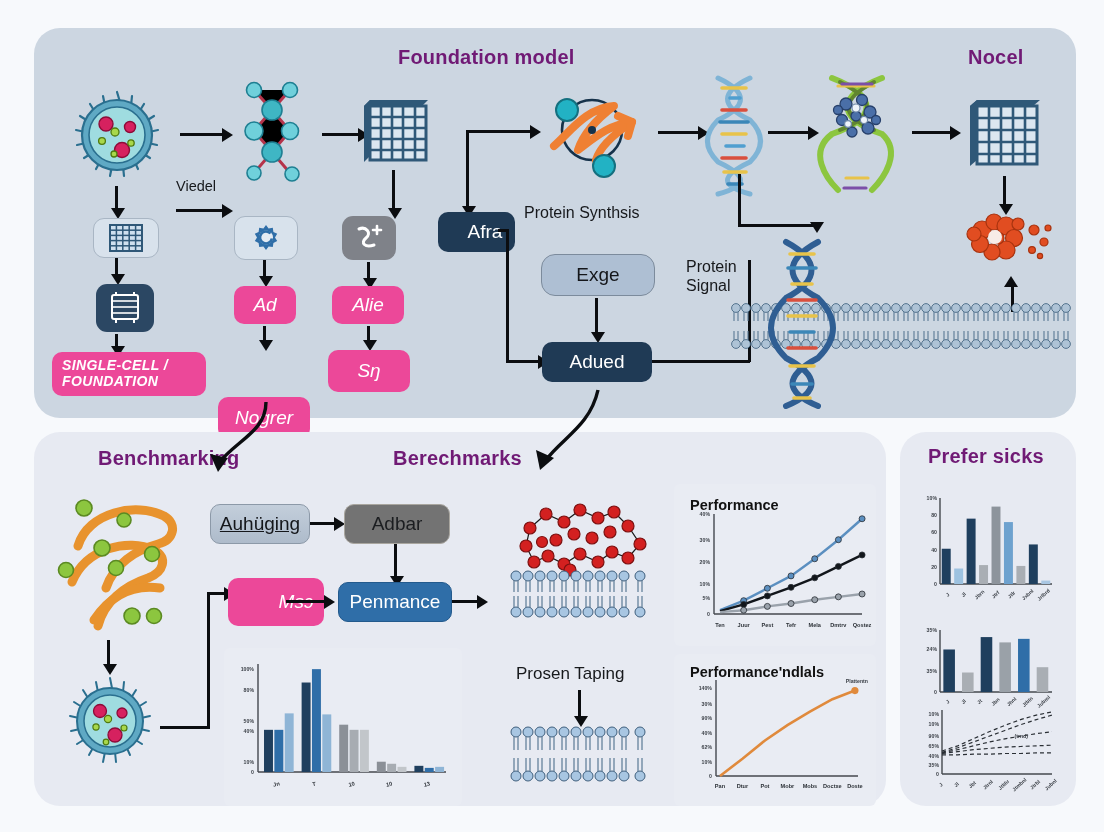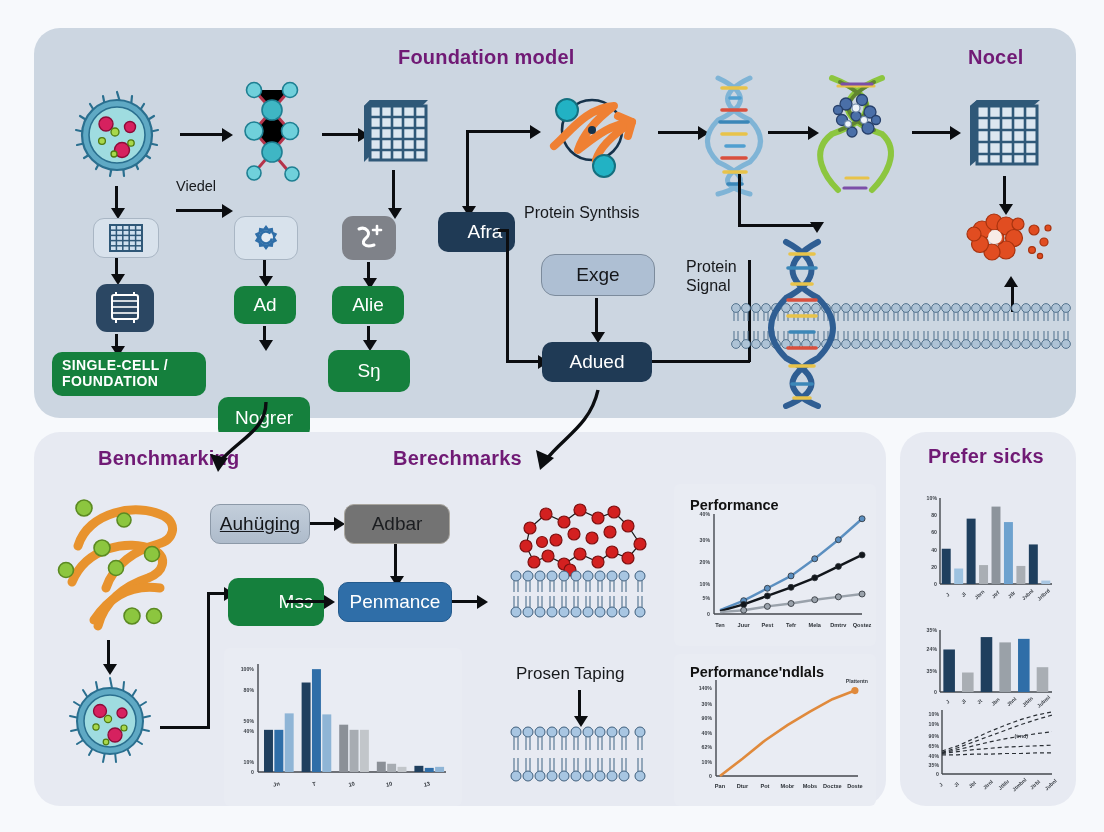--- a/index.html
+++ b/index.html
@@ -22,21 +22,21 @@
   
   .ar{position:absolute;background:#0b0d10;}
   .ar.h{height:3.4px;}
   .ar.v{width:3.4px;}
   .ah{position:absolute;width:0;height:0;border-top:7px solid transparent;border-bottom:7px solid transparent;border-left:11px solid #0b0d10;}
   .av{position:absolute;width:0;height:0;border-left:7px solid transparent;border-right:7px solid transparent;border-top:11px solid #0b0d10;}
 
   
   .chip{position:absolute;display:flex;align-items:center;justify-content:center;
         text-align:center;border-radius:10px;font-size:19px;line-height:1.12;}
-  .chip.dark{background:#15803d;color:#fff;}
+  .chip.dark{background:#ec4899;color:#fff;font-style:italic;}
   .chip.darker{background:#1f3a55;color:#fff;}
   .chip.pale{background:#aebfd3;color:#14161a;border:1.4px solid #7c8b9c;}
   .chip.grey{background:#737373;color:#1b1d20;border:1.4px solid #a9a69f;}
   .chip.grad{background:linear-gradient(180deg,#c3cedb,#aebbcb);color:#14161a;border:1.4px solid #8c99a8;}
   .chip.blue{background:#2f6ea8;color:#fff;border:1.4px solid #235a8d;}
   .chip.small{font-size:14px;font-weight:600;letter-spacing:.4px;}
 
   .icobox{position:absolute;border-radius:11px;display:flex;align-items:center;justify-content:center;}
   .icobox.lt{background:#d8e2ec;border:1.5px solid #a9b6c4;}
   .icobox.dk{background:#2b4763;}

